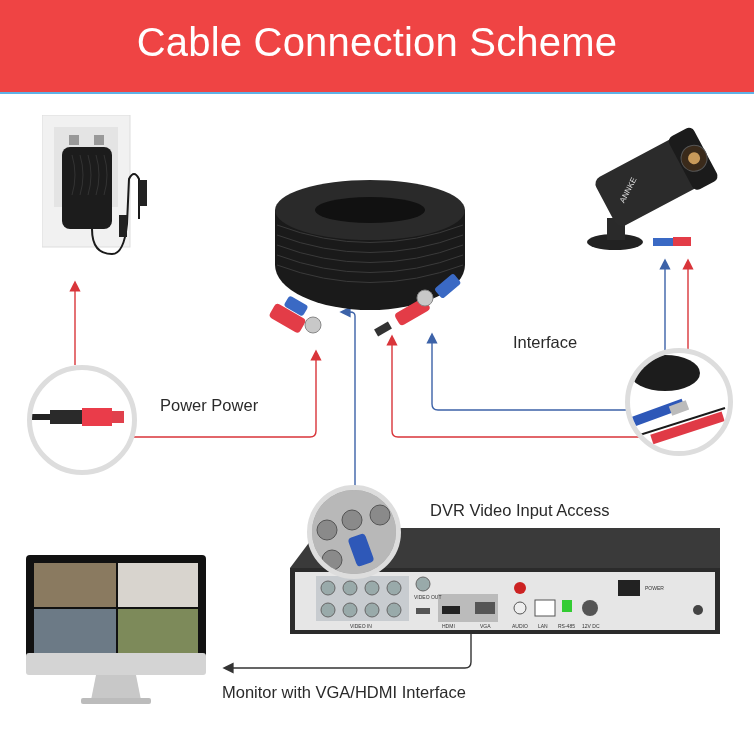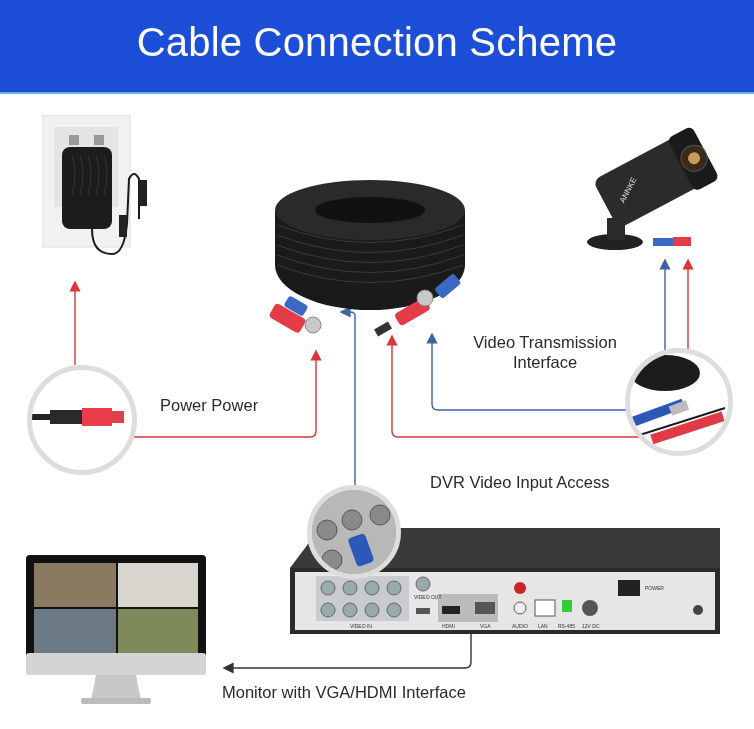--- a/index.html
+++ b/index.html
@@ -1,17 +1,17 @@
 <!DOCTYPE html>
 <html><head>
 <meta charset="utf-8">
 <style>
   html,body{margin:0;padding:0;background:#fff;}
   body{width:754px;height:729px;position:relative;overflow:hidden;font-family:"Liberation Sans",sans-serif;}
-  .banner{position:absolute;left:0;top:0;width:754px;height:92px;background:#1d4ed8;border-bottom:2px solid #5fb2e6;}
+  .banner{position:absolute;left:0;top:0;width:754px;height:92px;background:#ef4444;border-bottom:2px solid #5fb2e6;}
   .banner h1{margin:0;position:absolute;left:0;right:0;top:20px;text-align:center;color:#fff;font-weight:normal;font-size:40px;letter-spacing:0.2px;}
   .label{position:absolute;color:#2a2a2a;font-size:16.5px;line-height:20px;}
   .center{text-align:center;}
   svg{position:absolute;left:0;top:0;}
   .abs{position:absolute;}
 </style>
 </head>
 <body>
 
 <div class="banner">
@@ -106,21 +106,20 @@
       <circle cx="110" cy="68" r="13" fill="#3a2a1a" stroke="#555"></circle>
       <circle cx="110" cy="68" r="6" fill="#c89a5a"></circle>
     </g>
     <text x="32" y="88" fill="#ddd" font-size="8" transform="rotate(-62 40 85)">ANNKE</text>
     <rect x="68" y="128" width="20" height="8" fill="#3a69c4"></rect>
     <rect x="88" y="127" width="18" height="9" fill="#e33c47"></rect>
   </svg>
 </div>
 
 <div class="label center" style="left:455px;top:332px;width:180px;">
-  <div>Video Transmission</div>
   <div>Interface</div>
 </div>
 
 <div class="abs" style="left:625px;top:348px;width:98px;height:98px;border-radius:50%;border:5px solid #ddd;background:#fff;overflow:hidden;">
   <svg width="98" height="98">
     <ellipse cx="35" cy="20" rx="35" ry="18" fill="#1c1c1c"></ellipse>
     <path d="M0,85 L95,55" stroke="#1a1a1a" stroke-width="2"></path>
     <rect x="0" y="55" width="55" height="10" fill="#2e58b8" transform="rotate(-20 27 60)"></rect>
     <rect x="40" y="50" width="18" height="10" fill="#bbb" transform="rotate(-20 49 55)"></rect>
     <rect x="20" y="70" width="75" height="10" fill="#e03a46" transform="rotate(-18 57 75)"></rect>
@@ -174,21 +173,21 @@
     <rect x="0" y="0" width="84" height="84" fill="#b8b8b8"></rect>
     <g fill="#8a8a8a" stroke="#555">
       <circle cx="15" cy="40" r="10"></circle>
         <circle cx="40" cy="30" r="10"></circle>
         <circle cx="68" cy="25" r="10"></circle>
         <circle cx="20" cy="70" r="10"></circle>
     </g>
     <rect x="40" y="45" width="18" height="30" rx="4" fill="#2e58b8" transform="rotate(-20 49 60)"></rect>
   </svg>
 </div>
-<div class="label" style="left:430px;top:472px;text-align:right;">DVR Video Input Access</div>
+<div class="label" style="left:430px;top:500px;text-align:right;">DVR Video Input Access</div>
 
 <div class="abs" style="left:26px;top:555px;width:180px;height:155px;">
   <svg width="180" height="155">
     <rect x="0" y="0" width="180" height="110" rx="4" fill="#111"></rect>
     <rect x="0" y="98" width="180" height="22" rx="3" fill="#d4d4d4"></rect>
     <rect x="8" y="8" width="82" height="44" fill="#8a7a60"></rect>
     <rect x="92" y="8" width="80" height="44" fill="#d8d4ce"></rect>
     <rect x="8" y="54" width="82" height="44" fill="#6c7a86"></rect>
     <rect x="92" y="54" width="80" height="44" fill="#7d8a5a"></rect>
     <path d="M70,120 L110,120 L115,145 L65,145 Z" fill="#c8c8c8"></path>

